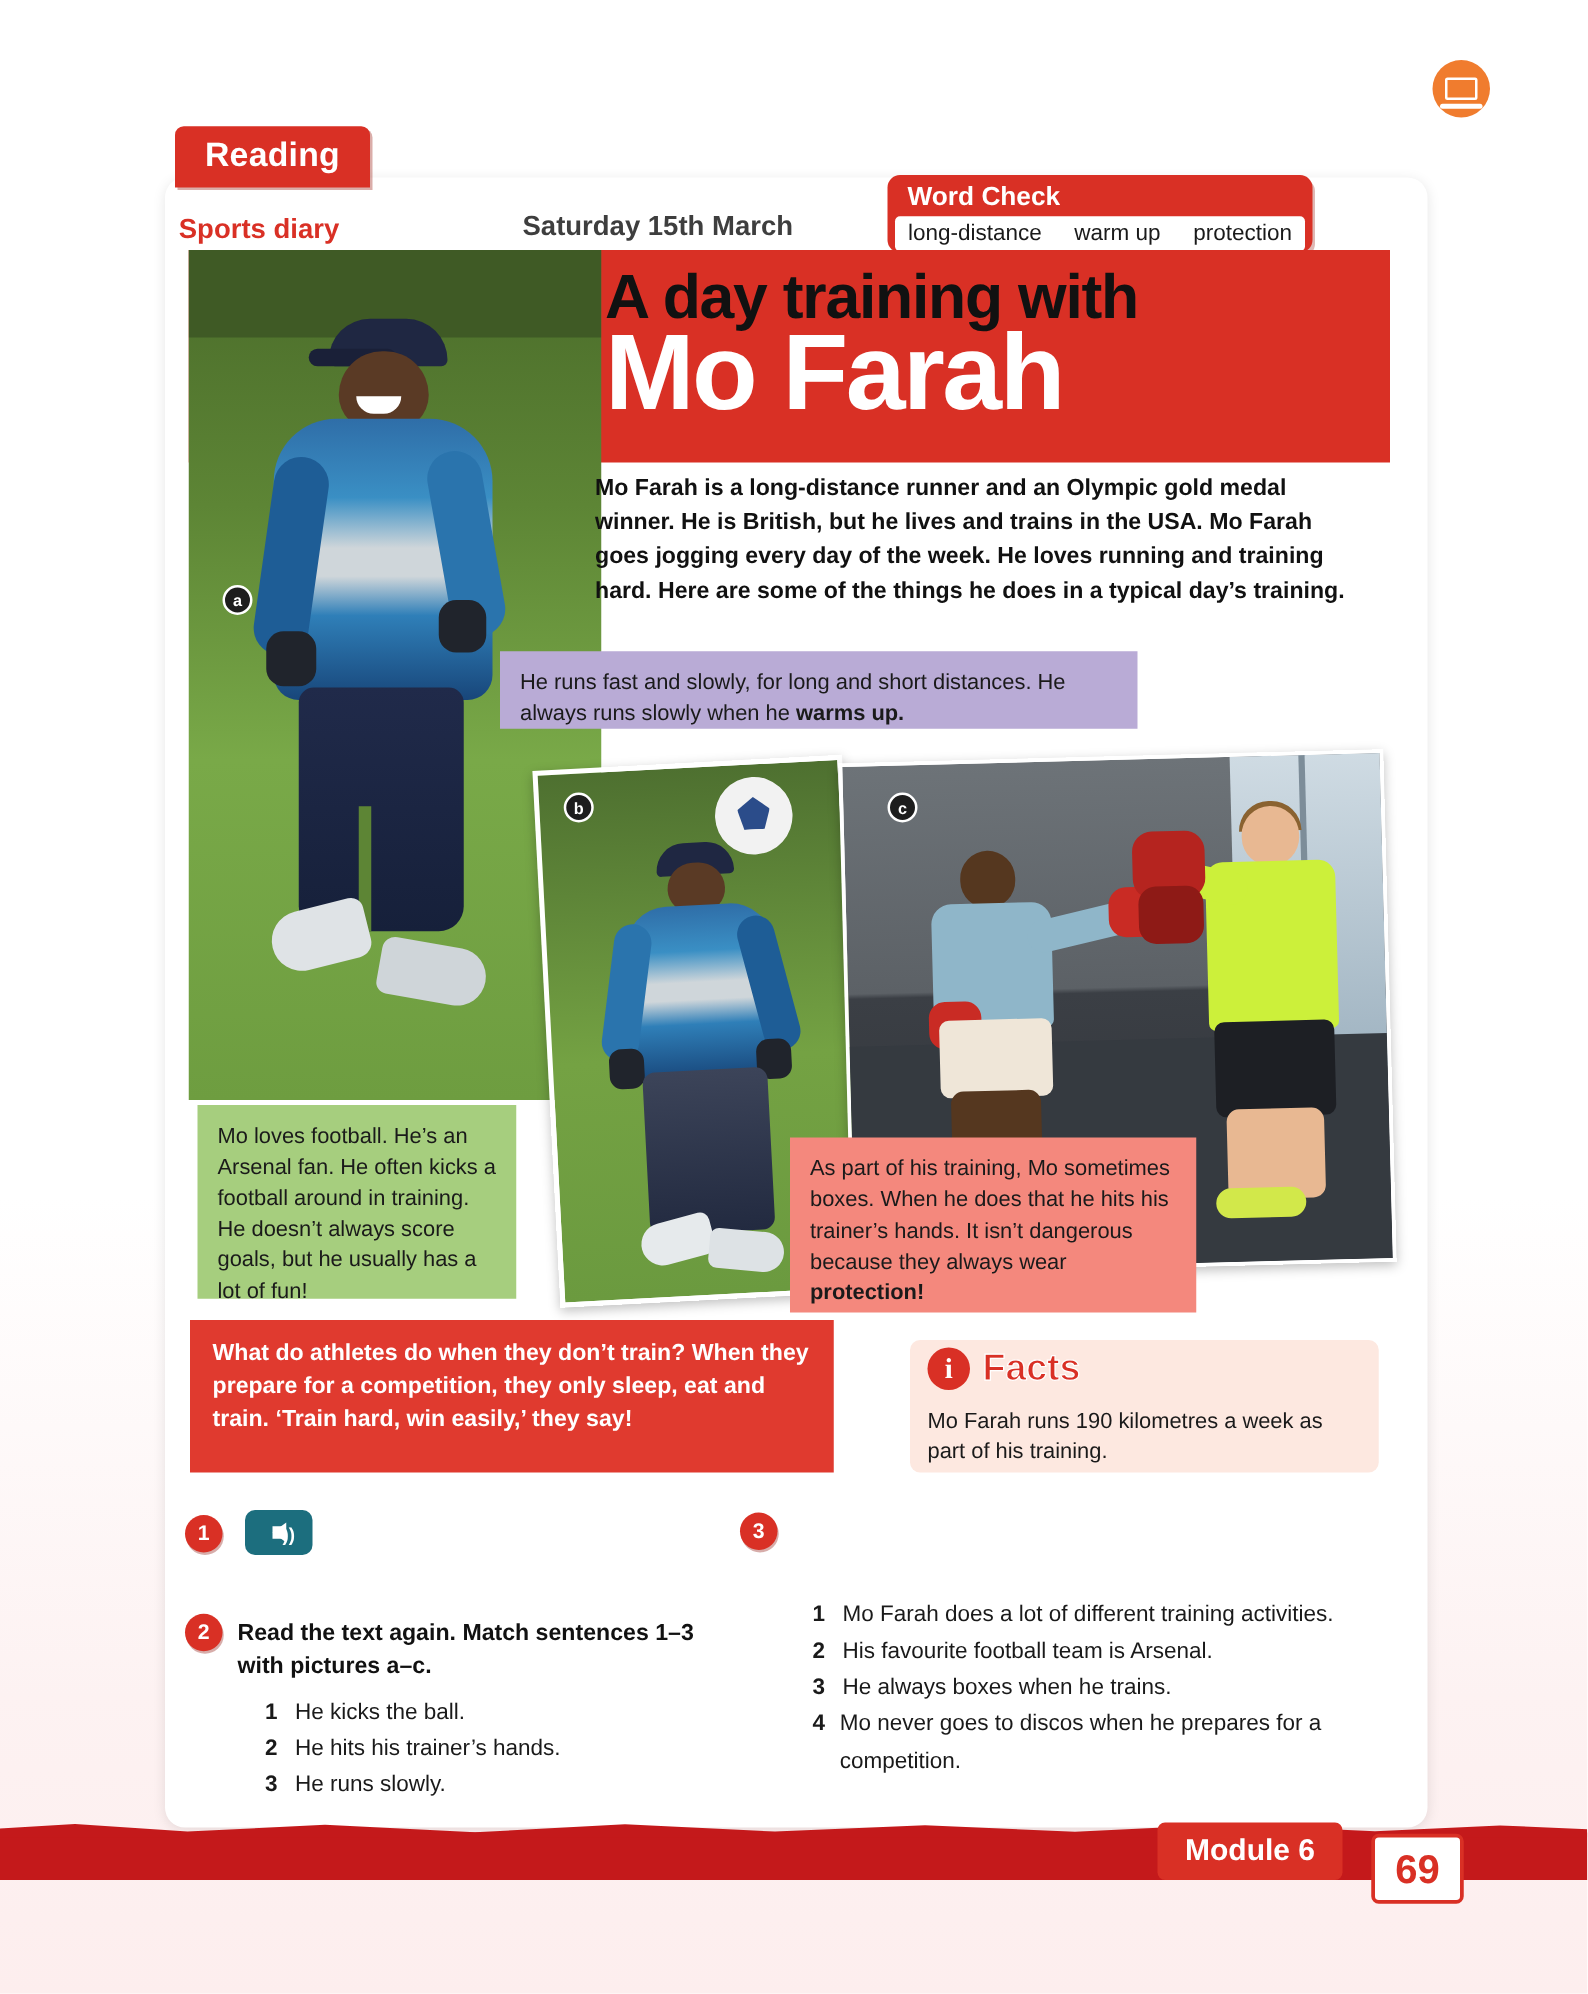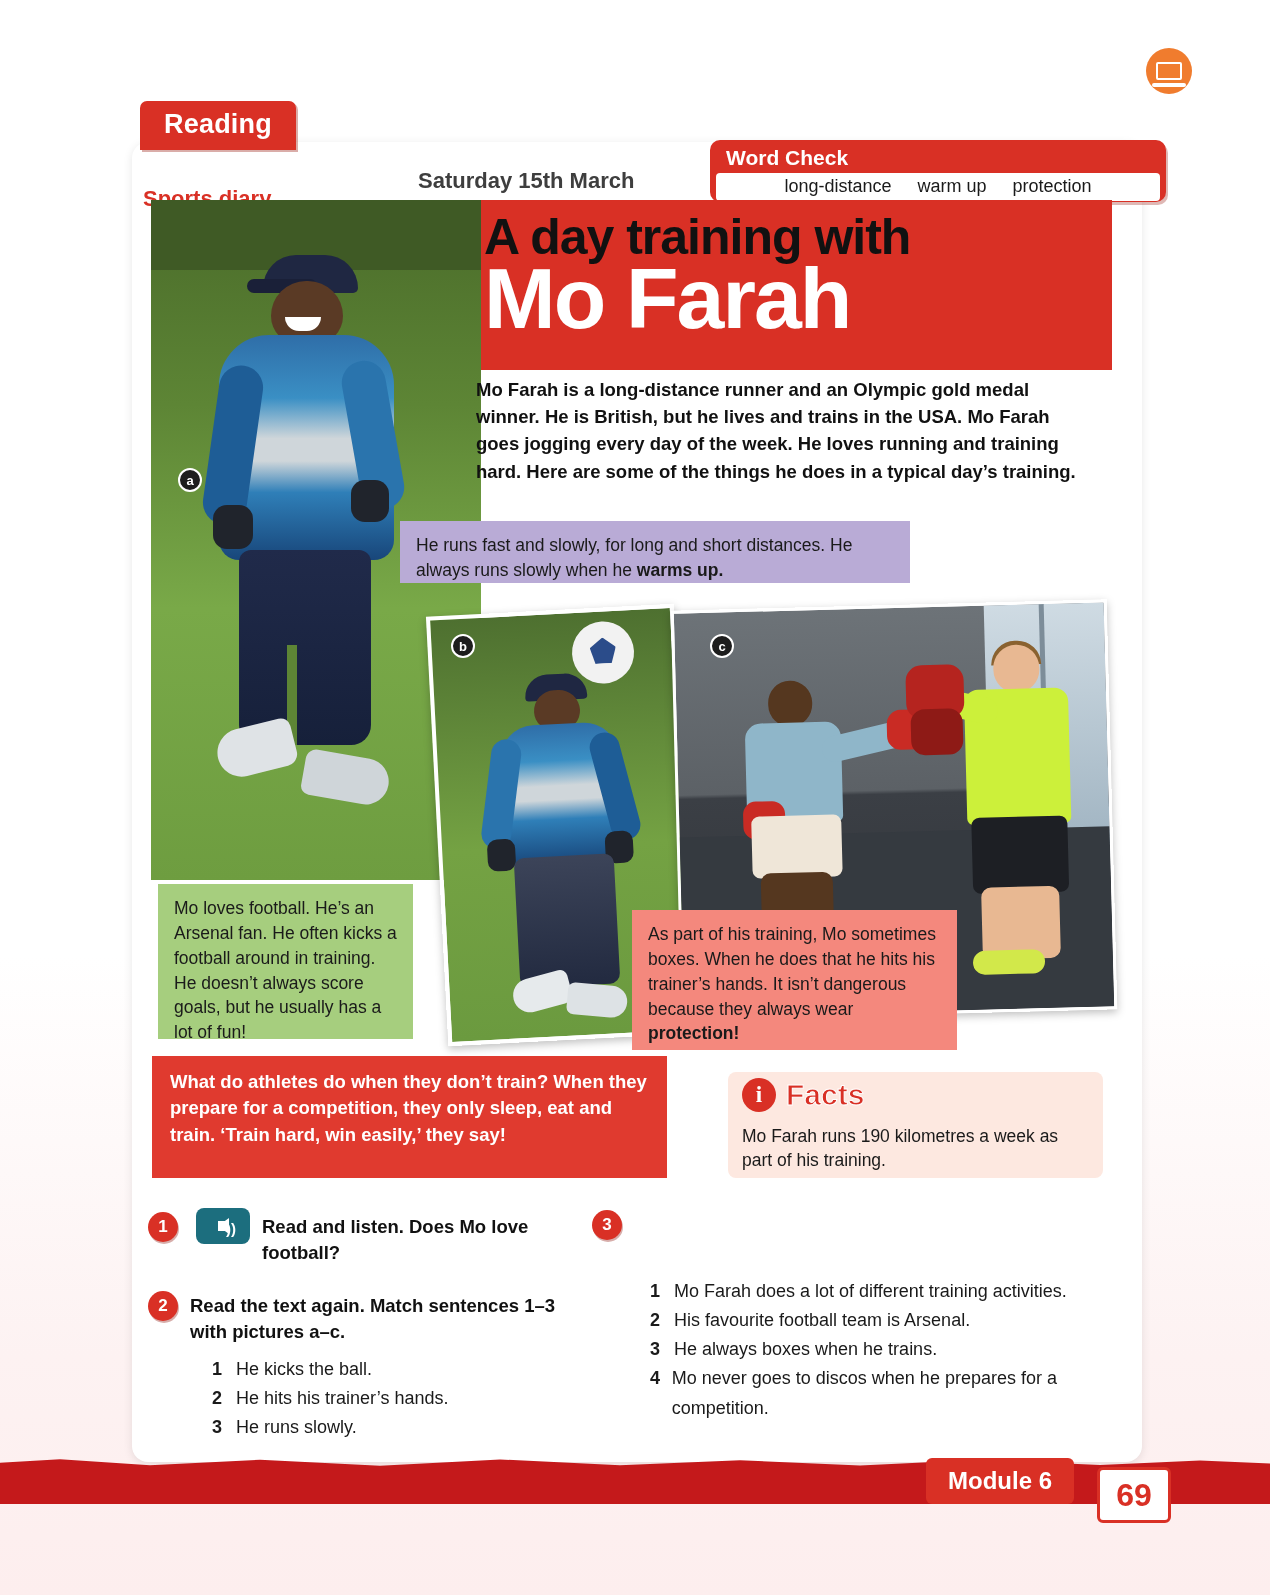--- a/index.html
+++ b/index.html
@@ -48,31 +48,31 @@
     font-size: 27px; font-weight: bold;
     padding: 8px 24px 10px 24px;
     border-radius: 7px 7px 0 0;
     letter-spacing: .2px;
     box-shadow: 2px 2px 0 rgba(150,20,10,.35);
   }
 
   
   .sports-diary {
     position: absolute; left: 143px; top: 170px;
-    color: #d93025; font-size: 22px; font-weight: bold; margin-top: 16px;
+    color: #d93025; font-size: 22px; font-weight: bold;
   }
   .diary-date {
     position: absolute; left: 418px; top: 168px;
     color: #3e3e3e; font-size: 22px; font-weight: bold;
   }
 
   
   .word-check {
     position: absolute; left: 710px; top: 140px;
-    width: 456px; height: 62px;
+    width: 340px; height: 62px;
     background: #d93025; border-radius: 10px;
     box-shadow: 2px 3px 0 rgba(150,20,10,.30);
   }
   .word-check .wc-title {
     color: #ffffff; font-weight: bold; font-size: 21px;
     padding: 6px 0 0 16px;
   }
   .word-check .wc-words {
     margin: 3px 6px 0 6px;
     background: #ffffff; border-radius: 4px;
@@ -405,21 +405,20 @@
       <div class="facts-title">Facts</div>
     </div>
     <div class="facts-text">Mo Farah runs 190 kilometres a week as part of his training.</div>
   </div>
 
   <div class="ex-num" style="left:148px; top:1212px;">1</div>
   <div class="audio-btn">
     <div class="spk"></div>
     <div class="wave">))</div>
   </div>
-  <div class="ex-text ex1-text">Read and listen. Does Mo love football?</div>
 
   <div class="ex-num" style="left:148px; top:1291px;">2</div>
   <div class="ex-text ex2-text">Read the text again. Match sentences 1–3 with pictures a–c.</div>
   <div class="sub-list ex2-list">
     <div class="li">
       <span class="n">1</span>
       <span>He kicks the ball.</span>
     </div>
     <div class="li">
       <span class="n">2</span>

